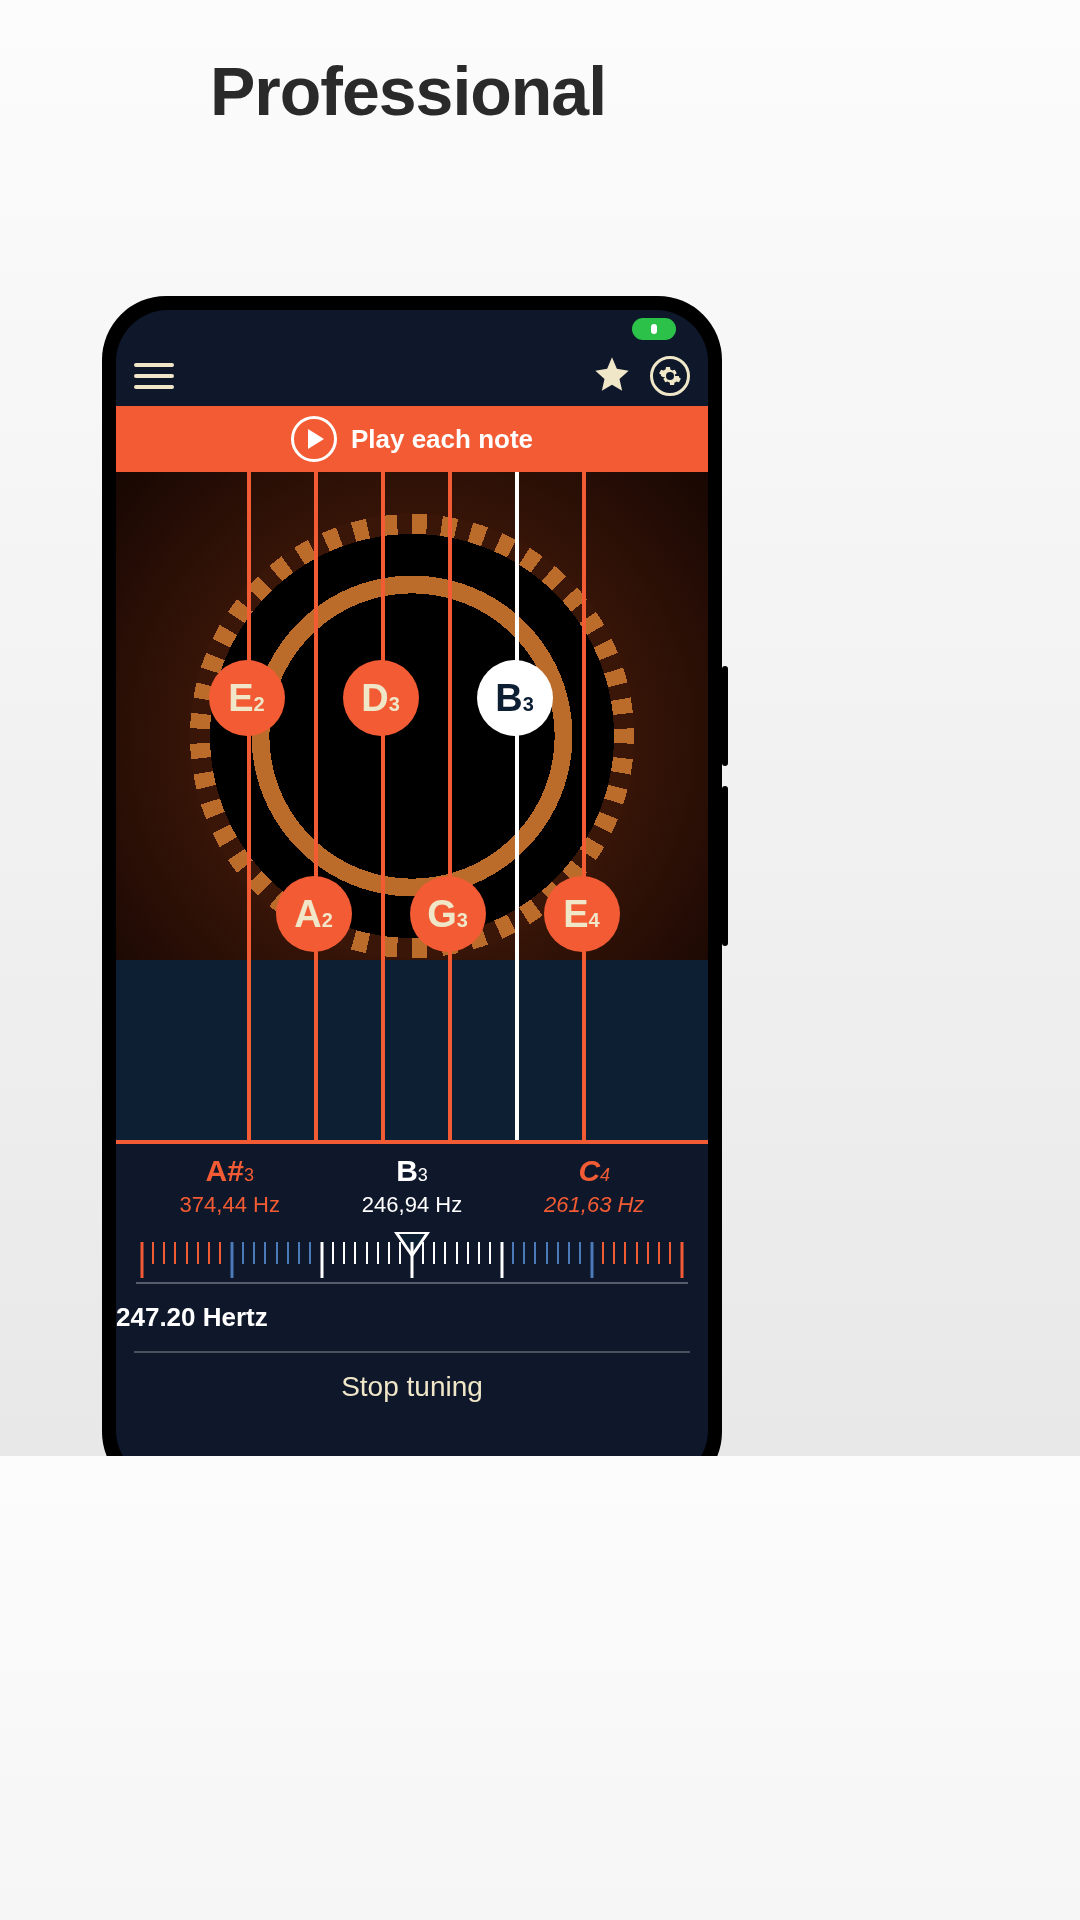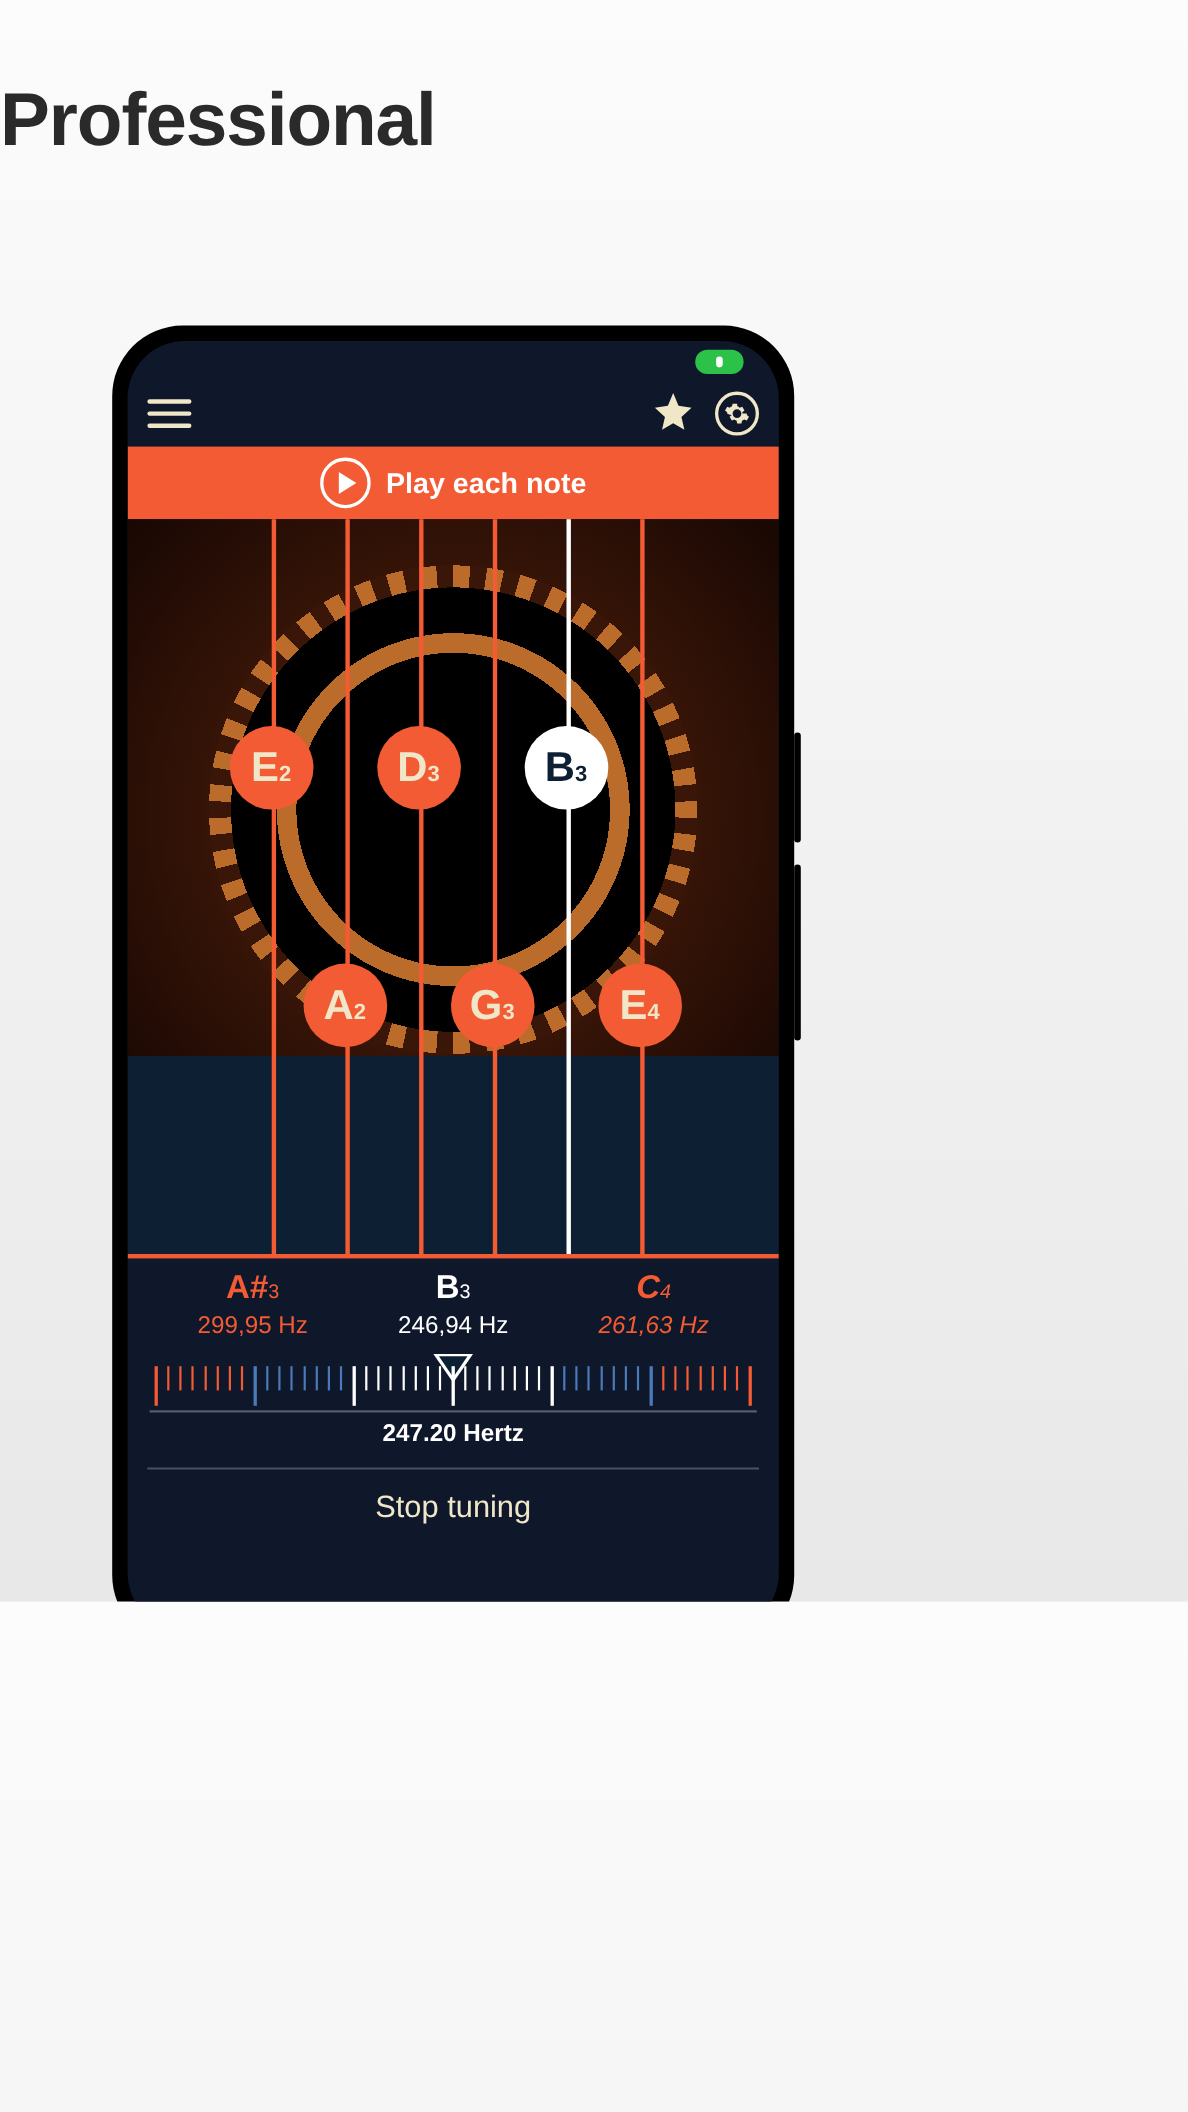--- a/index.html
+++ b/index.html
@@ -7,23 +7,22 @@
 body {
   width: 816px;
   height: 1456px;
   background: linear-gradient(to bottom, #fcfcfc, #e8e8e8);
   font-family: 'Arial', sans-serif;
   position: relative;
   overflow: hidden;
 }
 
 .marketing-header {
-  text-align: left;
+  text-align: center;
   padding-top: 52px;
-  margin-top: 18px;
 }
 .marketing-header .line1 {
   font-size: 68px;
   font-weight: 700;
   color: #2a2a2a;
   letter-spacing: -1px;
 }
 .marketing-header .line2 {
   font-size: 68px;
   font-weight: 700;
@@ -164,21 +163,21 @@
   display:flex;
 }
 .tick { width: 2.04%; position:relative; }
 .tick::after {
   content:''; position:absolute; left:50%; top:0; width:2px; height:22px; background:#f25b33; transform:translateX(-50%);
 }
 .tick.w::after { background:#fff; }
 .tick.b::after { background:#4a7ab8; }
 .tick.tall::after { height:36px; width:3px; }
 
-.hertz-label { text-align:center; color:#fff; font-size:22px; font-weight:600; margin-top:6px; }
+.hertz-label { color:#fff; font-size:26px; font-weight:600; margin-top:18px; }
 
 .stop-btn {
   margin: 18px 18px 0 18px;
   border-top: 2px solid rgba(255,255,255,0.25);
   padding-top: 18px;
   text-align:center;
   color:#f0e6c8;
   font-size:28px;
   font-weight:400;
   cursor:pointer;
@@ -263,21 +262,21 @@
             <span class="no">4</span>
           </div>
         </div>
     </div>
 
     <div class="dark-zone"></div>
 
     <div class="freq-row">
       <div class="freq-col left">
         <div><span class="nt">A#</span><span class="oc">3</span></div>
-        <div class="hz">299,95 Hz</div>
+        <div class="hz">374,44 Hz</div>
       </div>
       <div class="freq-col mid">
         <div><span class="nt">B</span><span class="oc">3</span></div>
         <div class="hz">246,94 Hz</div>
       </div>
       <div class="freq-col right">
         <div><span class="nt">C</span><span class="oc">4</span></div>
         <div class="hz">261,63 Hz</div>
       </div>
     </div>

